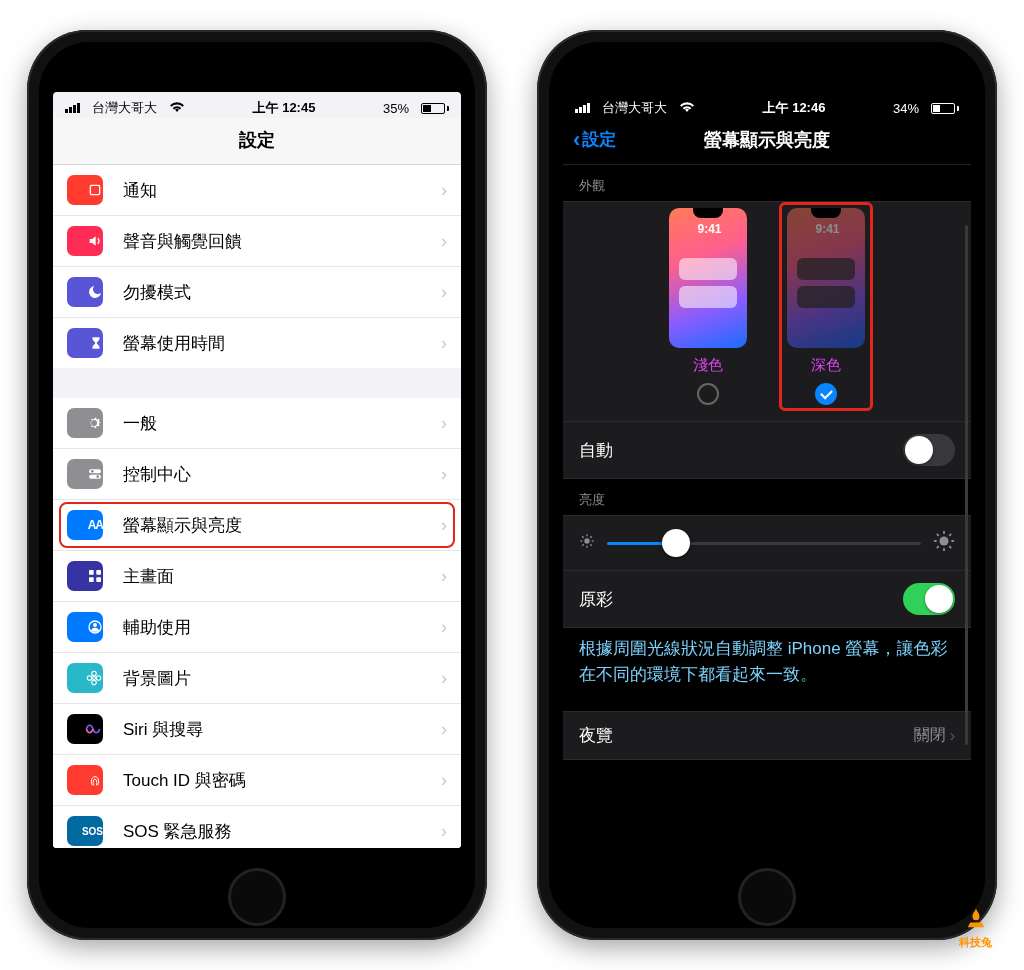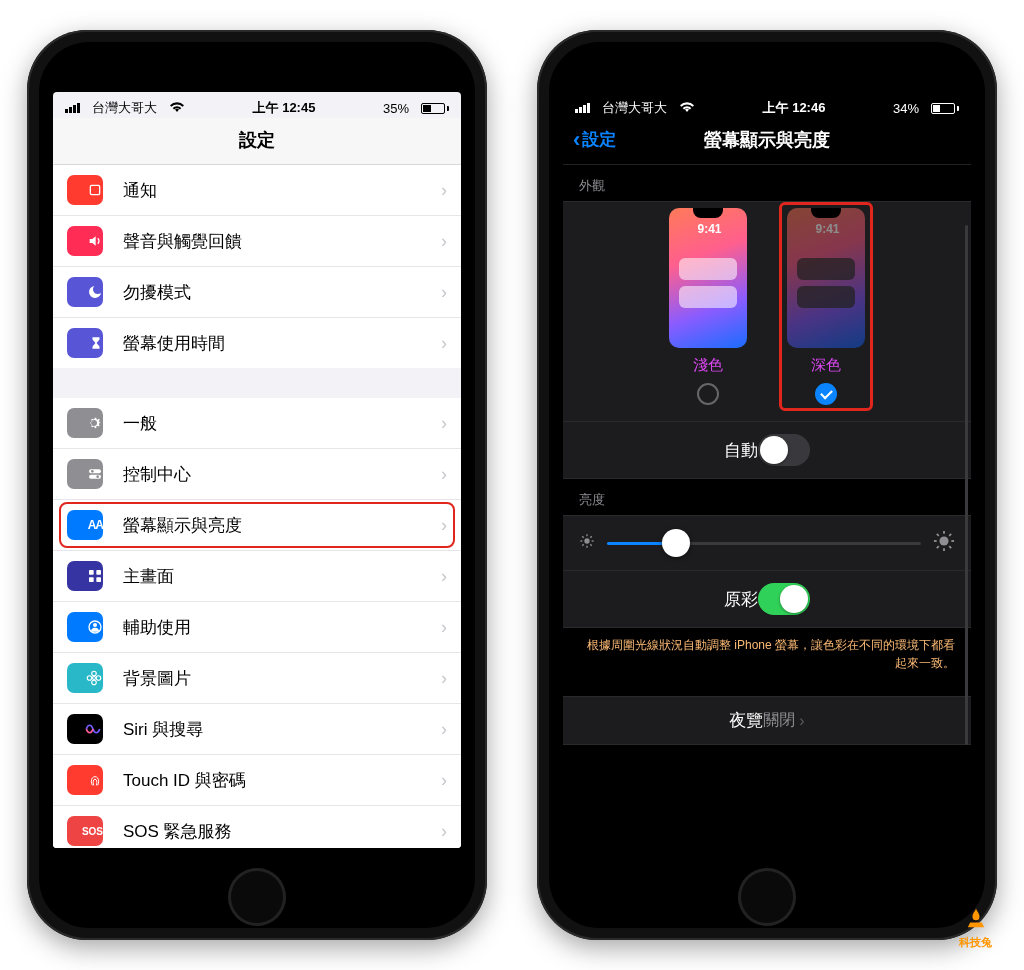--- a/index.html
+++ b/index.html
@@ -98,31 +98,31 @@
 .mini-phone.dark-v { filter:brightness(.55) saturate(.9); }
 .mini-notch { position:absolute; top:0; left:50%; transform:translateX(-50%); width:30px;height:10px;background:#000;border-radius:0 0 8px 8px; }
 .mini-time { position:absolute; top:14px; left:3px; right:0; text-align:center; color:#fff; font-size:12px; font-weight:600; }
 .mini-widget { position:absolute; left:10px; right:10px; height:22px; border-radius:6px; }
 .appearance-label { font-size:15px; color:#d946ef; }
 .radio { width:22px;height:22px;border-radius:50%;border:2px solid #666; display:flex;align-items:center;justify-content:center; }
 .radio.checked { background:#0a84ff; border-color:#0a84ff; }
 .radio.checked::after{content:"";width:9px;height:5px;border:2px solid #fff;border-top:none;border-right:none;transform:rotate(-45deg) translate(1px,-1px);}
 .hl-red2 { position:absolute; top:-6px; left:-8px; right:-8px; bottom:-6px; border:3px solid #e0261d; border-radius:6px; pointer-events:none; }
 .drow {
-  display:flex; align-items:center; justify-content:center;
+  display:flex; align-items:center; justify-content:space-between;
   padding:12px 16px; background:#1c1c1e; border-top:1px solid #2a2a2c; border-bottom:1px solid #2a2a2c;
   font-size:17px;
 }
 .drow .value { color:#8e8e93; font-size:16px; display:flex; align-items:center; gap:4px; }
 .switch { width:52px;height:32px;border-radius:16px;background:#39393d;position:relative; }
 .switch::after{content:"";position:absolute;top:2px;width:28px;height:28px;border-radius:50%;background:#fff;box-shadow:0 1px 3px rgba(0,0,0,.4);}
 .switch.off::after{left:2px;}
 .switch.on{background:#30d158;}
 .switch.on::after{right:2px;}
-.footer-note { font-size:12px; color:#fdba74; padding:8px 16px 14px; line-height:1.5;text-align:right; }
+.footer-note { font-size:17px; color:#7dd3fc; padding:8px 16px 14px; line-height:1.5; }
 .slider-row { padding:14px 16px; background:#1c1c1e; border-top:1px solid #2a2a2c; display:flex; align-items:center; gap:12px; }
 .slider-track { flex:1; height:3px; background:#3a3a3c; border-radius:2px; position:relative; }
 .slider-fill { position:absolute;left:0;top:0;bottom:0;background:#0a84ff;border-radius:2px; }
 .slider-thumb { position:absolute;top:50%;transform:translate(-50%,-50%);width:28px;height:28px;border-radius:50%;background:#fff;box-shadow:0 1px 4px rgba(0,0,0,.5); }
 .scroll-ind-d { position:absolute; right:3px; top:60px; width:3px; height:520px; background:#3a3a3c; border-radius:2px; }
 .watermark { position:absolute; right:32px; bottom:20px; text-align:center; color:#ff9500; font-size:11px; font-weight:700; }
 .watermark svg { display:block; margin:0 auto 2px; }
 </style>
 </head>
 <body>
@@ -288,21 +288,21 @@
                 <div class="icon" style="background: rgb(255, 59, 48);">
                   <svg width="16" height="16" viewBox="0 0 24 24" fill="none" stroke="#fff" stroke-width="1.5">
                     <path d="M8 20c-2-4-2-8 0-11a5 5 0 0 1 8 0c2 3 2 7 0 11"></path>
                     <path d="M10 20c-1-3-1-6 0-8a2.5 2.5 0 0 1 4 0c1 2 1 5 0 8"></path>
                   </svg>
                 </div>
                 <div class="label">Touch ID 與密碼</div>
                 <div class="chev">›</div>
               </div>
               <div class="row">
-                <div class="icon" style="background: #ef4444; border-radius: 7px;">
+                <div class="icon" style="background: #0369a1; border-radius: 7px;">
                   <span style="font-size:10px;font-weight:800">SOS</span>
                 </div>
                 <div class="label">SOS 緊急服務</div>
                 <div class="chev">›</div>
               </div>
             </div>
           </div>
       </div>
     </div>
     <div class="home-btn"></div>

